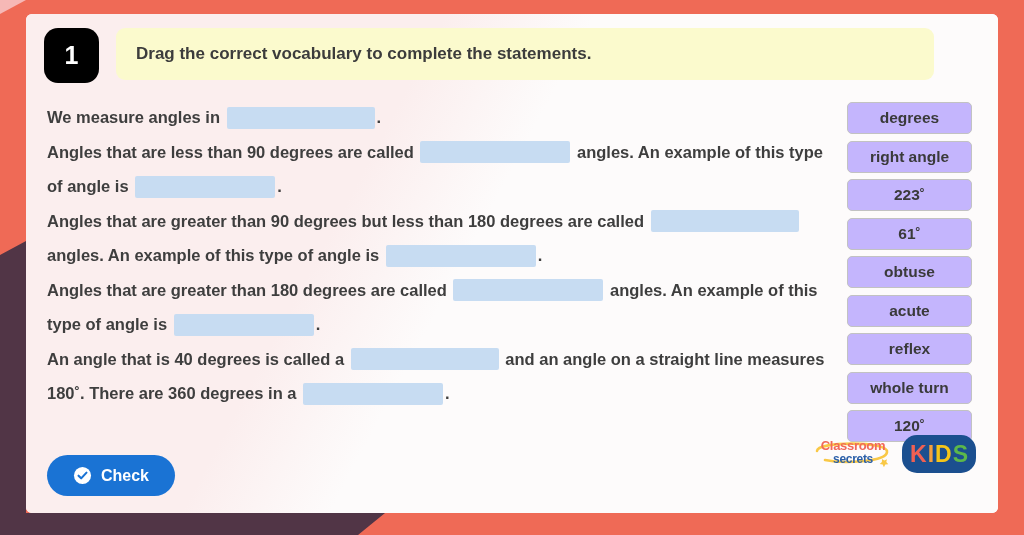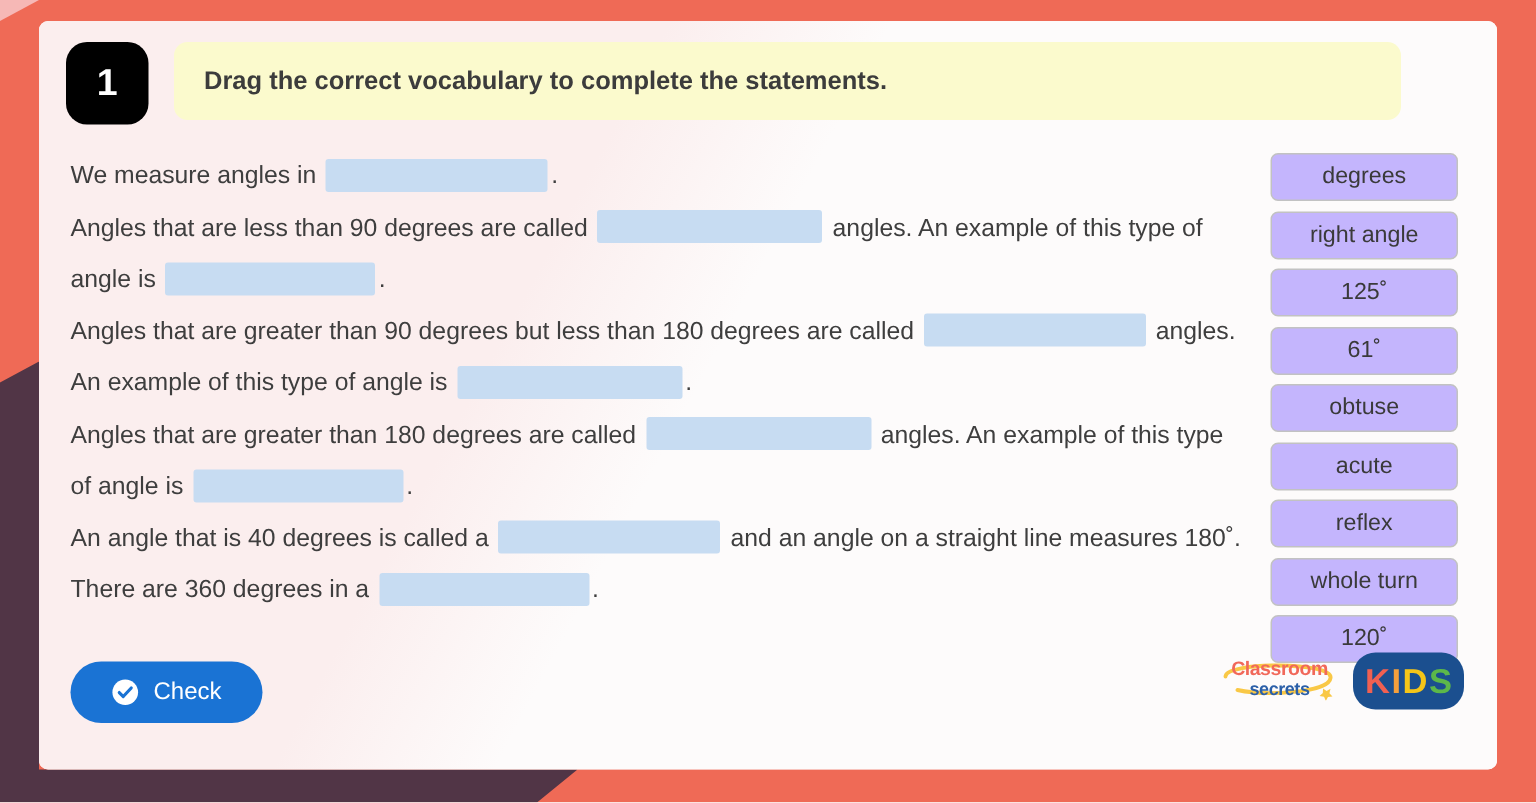--- a/index.html
+++ b/index.html
@@ -84,20 +84,21 @@
   #instruction-text {
     font-size: 17px;
     font-weight: bold;
     color: #3c3c3c;
   }
 
   
   #body-row {
     display: flex;
     padding: 17px 16px 0 21px;
+    font-weight: bold;
   }
   #statements {
     width: 786px;
     font-size: 16.5px;
     color: #3e3e3e;
     line-height: 34.5px;
   }
   .stmt { white-space: normal; }
 
   .drop {
@@ -137,30 +138,31 @@
   
   #footer {
     position: absolute;
     left: 0; bottom: 0;
     width: 972px;
     height: 86px;
     z-index: 2;
   }
   #check-button {
     position: absolute;
-    left: 21px; top: 14px;
+    left: 21px; top: 28px;
     width: 128px; height: 41px;
     background: #1a73d4;
     border: none;
     border-radius: 22px;
     color: #fff;
     font-size: 16px;
     display: flex; align-items: center; justify-content: center;
     gap: 9px;
     cursor: pointer;
+    font-weight: bold;
   }
   #check-icon { width: 19px; height: 19px; flex: 0 0 auto; }
 
   
   #brand-area {
     position: absolute;
     right: 22px; top: 8px;
     display: flex;
     align-items: flex-start;
     gap: 9px;
@@ -231,21 +233,21 @@
             <div class="stmt"><span>We measure angles in </span><span class="drop w148"></span><span>.</span></div>
             <div class="stmt"><span>Angles that are less than 90 degrees are called </span><span class="drop w150"></span><span> angles. An example of this type of angle is </span><span class="drop w140"></span><span>.</span></div>
             <div class="stmt"><span>Angles that are greater than 90 degrees but less than 180 degrees are called </span><span class="drop w148"></span><span> angles. An example of this type of angle is </span><span class="drop w150"></span><span>.</span></div>
             <div class="stmt"><span>Angles that are greater than 180 degrees are called </span><span class="drop w150"></span><span> angles. An example of this type of angle is </span><span class="drop w140"></span><span>.</span></div>
             <div class="stmt"><span>An angle that is 40 degrees is called a </span><span class="drop w148"></span><span> and an angle on a straight line measures 180˚. There are 360 degrees in a </span><span class="drop w140"></span><span>.</span></div>
           </div>
 
         <div id="word-bank">
             <div class="word-chip">degrees</div>
             <div class="word-chip">right angle</div>
-            <div class="word-chip">125˚</div>
+            <div class="word-chip">223˚</div>
             <div class="word-chip">61˚</div>
             <div class="word-chip">obtuse</div>
             <div class="word-chip">acute</div>
             <div class="word-chip">reflex</div>
             <div class="word-chip">whole turn</div>
             <div class="word-chip">120˚</div>
           </div>
 
       </div>
 

